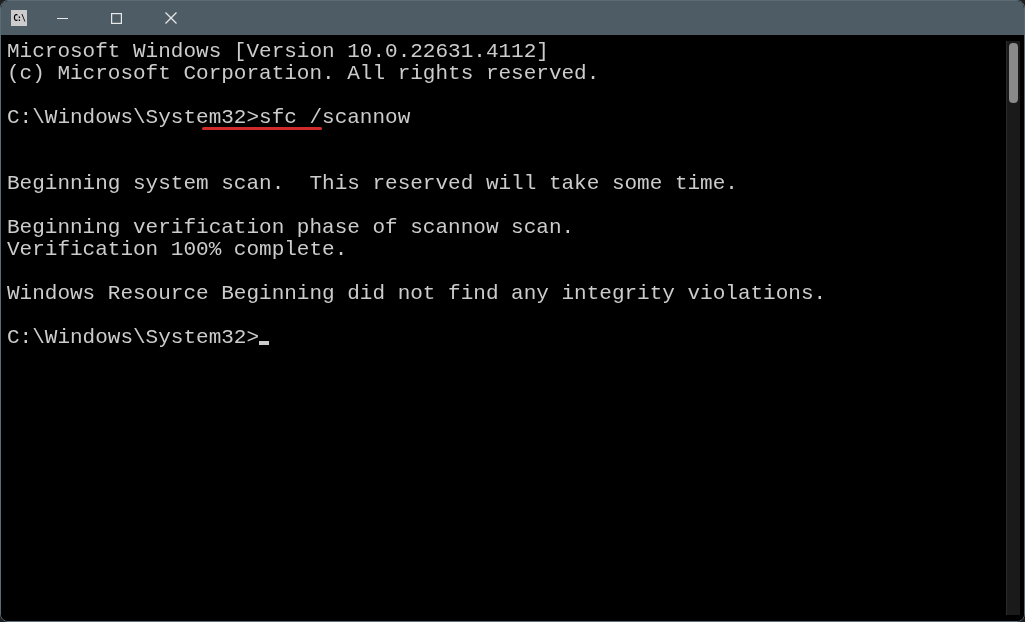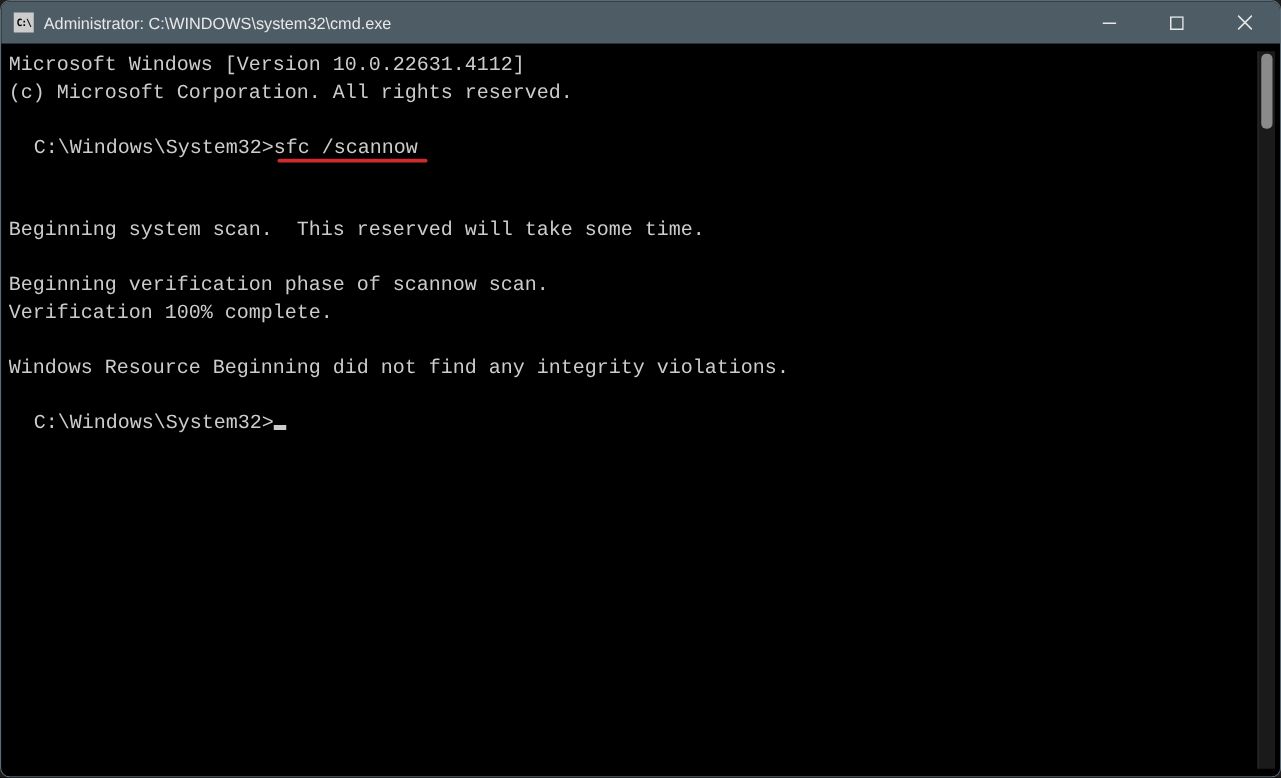--- a/index.html
+++ b/index.html
@@ -67,28 +67,28 @@
     .terminal-wrap {
       flex: 1;
       position: relative;
       background: #000;
       padding: 6px 4px 6px 6px;
       display: flex;
     }
     .terminal {
       flex: 1;
       font-family: Consolas, "Courier New", monospace;
-      font-size: 16px;
+      font-size: 21px;
       line-height: 22px;
       color: #ccc;
       white-space: pre;
       overflow: hidden;
       position: relative;
     }
-    .prompt-line { position: relative; display: block; margin-left: 20px; }
+    .prompt-line { position: relative; display: block; }
     .underline {
       position: absolute;
       height: 3px;
       background: #d12c2c;
       border-radius: 2px;
     }
     .cursor {
       display: inline-block;
       width: 10px;
       height: 4px;
@@ -112,21 +112,20 @@
       border-radius: 4px;
     }
   </style>
 </head>
 <body>
 
 <div class="window">
 
   <div class="titlebar">
     <span class="titlebar-icon">C:\</span>
-    <span class="titlebar-title">Administrator: C:\WINDOWS\system32\cmd.exe</span>
     <div class="window-controls">
       <div class="wc-btn" title="Minimize">
         <svg width="11" height="11" viewBox="0 0 11 11">
             <line x1="0" y1="5.5" x2="11" y2="5.5" stroke-width="1.2"></line>
           </svg>
       </div>
       <div class="wc-btn" title="Maximize">
         <svg width="11" height="11" viewBox="0 0 11 11">
             <rect x="0.6" y="0.6" width="9.8" height="9.8" fill="none" stroke-width="1.2"></rect>
           </svg>

